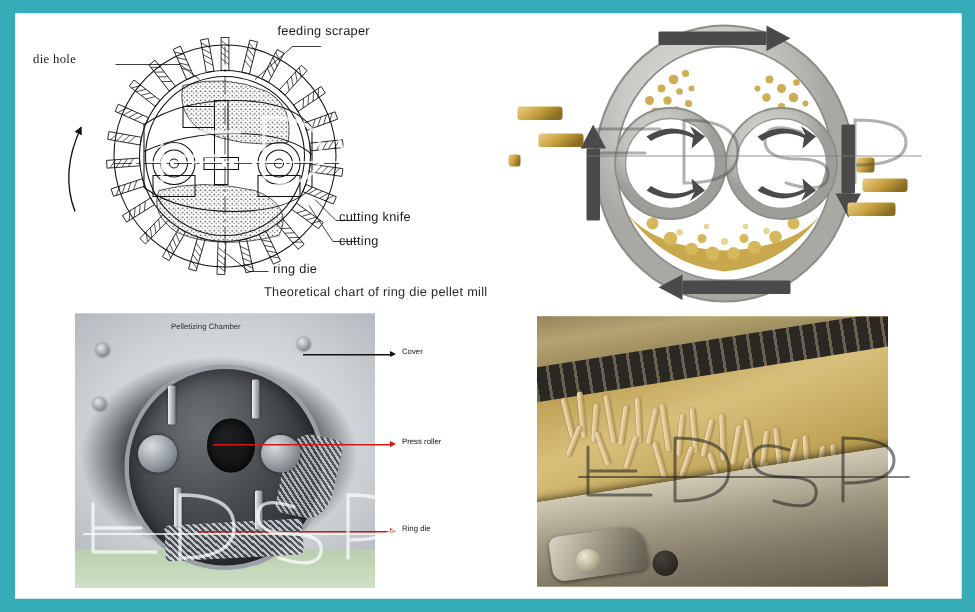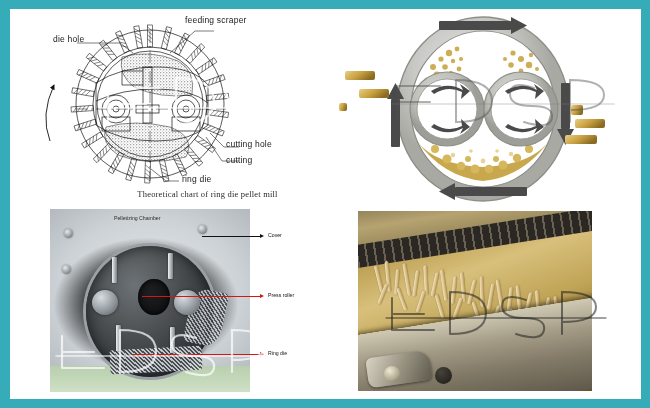--- a/index.html
+++ b/index.html
@@ -36,24 +36,23 @@
   
   .draw{position:absolute;left:0;top:0;width:315px;height:195px;}
   .dlabel{
     position:absolute;
     font-family:"Liberation Sans", sans-serif;
     font-size:8.5px;color:#1a1a1a;white-space:nowrap;
     letter-spacing:.2px;
   }
   .caption{
     position:absolute;left:0;top:180px;width:315px;
-    text-align:center;font-size:8.5px;color:#2a2a2a;
-    font-family:Liberation Serif, serif;
+    text-align:right;font-size:8.5px;color:#2a2a2a;
+    font-family:Liberation Sans, sans-serif;
     letter-spacing:.2px;
-    margin-left:40px;
   }
 
   
   .sch{position:absolute;left:0;top:0;width:316px;height:195px;}
 
   
   .photo-bl{
     position:absolute;left:40px;top:5px;width:200px;height:183px;
     background:
       radial-gradient(ellipse 70% 55% at 48% 52%, #4b4f52 0%, #3a3d40 42%, rgba(58,61,64,0) 66%),
@@ -320,25 +319,25 @@
           <path d="M40,132 Q30,106 44,76" stroke-width="0.9" marker-end="url(#ah)"></path>
 
           <path d="M67,34 L110,34 L123,44" stroke-width="0.55"></path>
           <path d="M204,22 L185,22 L160,44" stroke-width="0.55"></path>
           <path d="M229,138 L214,138 L200,124" stroke-width="0.55"></path>
           <path d="M229,152 L212,152 L196,128" stroke-width="0.55"></path>
           <path d="M169,172 L156,172 L141,160" stroke-width="0.55"></path>
         </g>
       </svg>
 
-      <div class="dlabel" style="left:43px;top:25px;">die hole</div>
+      <div class="dlabel" style="left:12px;top:25px;font-family:Liberation Serif, serif;">die hole</div>
 
       <div class="dlabel" style="left:175px;top:6px;">feeding scraper</div>
 
-      <div class="dlabel" style="left:216px;top:130px;">cutting hole</div>
+      <div class="dlabel" style="left:216px;top:130px;">cutting knife</div>
 
       <div class="dlabel" style="left:216px;top:146px;">cutting</div>
 
       <div class="dlabel" style="left:172px;top:165px;">ring die</div>
 
       <div class="caption">Theoretical chart of ring die pellet mill</div>
     </div>
 
     <div class="quad q-tr">
       <svg class="sch" viewBox="0 0 316 195">

